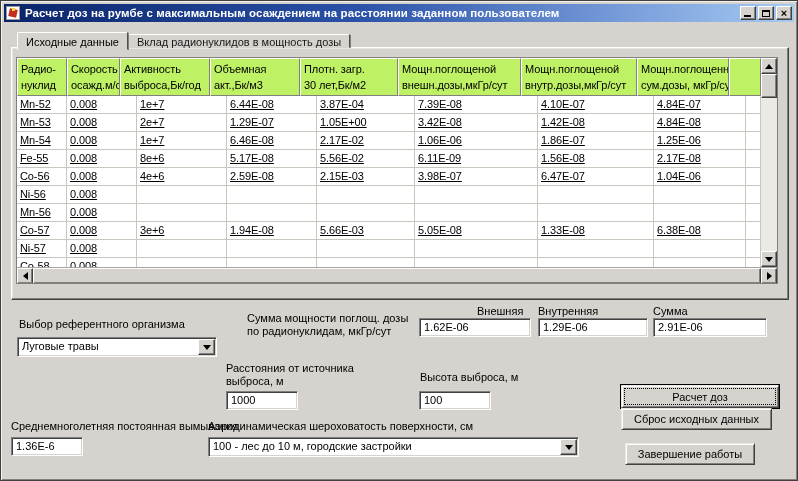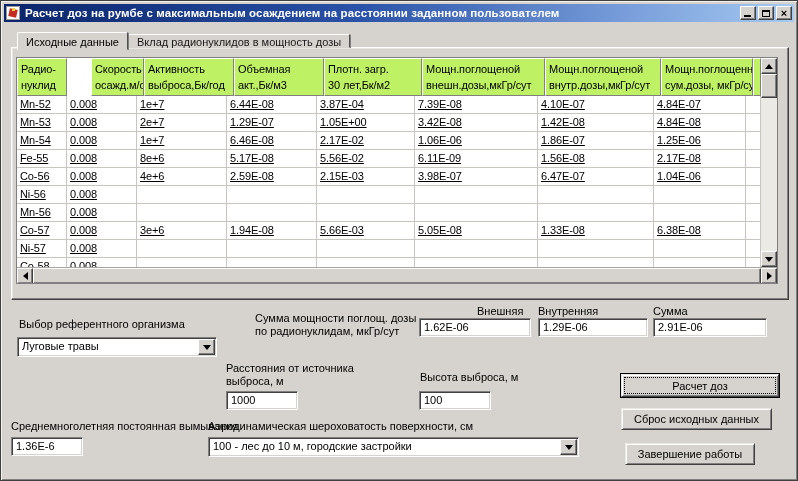--- a/index.html
+++ b/index.html
@@ -168,21 +168,21 @@
     <div class="tabpage">
 
       <div class="grid">
         <div class="grid-main">
           <div class="grid-cols">
             <div class="grid-header" id="grid-header">
                 <div class="gcell ghead" style="width: 50px;">
                   <div>Радио-</div>
                   <div>нуклид</div>
                 </div>
-                <div class="gcell ghead" style="width: 53px; margin-left: 24px;">
+                <div class="gcell ghead" style="width: 53px;">
                   <div>Скорость</div>
                   <div>осажд.м/с</div>
                 </div>
                 <div class="gcell ghead" style="width: 90px;">
                   <div>Активность</div>
                   <div>выброса,Бк/год</div>
                 </div>
                 <div class="gcell ghead" style="width: 90px;">
                   <div>Объемная</div>
                   <div>акт.,Бк/м3</div>
@@ -344,21 +344,21 @@
   </div>
 
   <div class="lbl" style="left:18px; top:317px;">Выбор референтного организма</div>
   <div class="combo" style="left:16px; top:336px; width:200px;">
     <div class="combo-value">Луговые травы</div>
     <div class="combo-btn">
       <span class="arr arr-down"></span>
     </div>
   </div>
 
-  <div class="lbl" style="left:254px; top:311px; line-height:13px;">
+  <div class="lbl" style="left:246px; top:311px; line-height:13px;">
     <div>Сумма мощности поглощ. дозы</div>
     <div>по радионуклидам, мкГр/сут</div>
   </div>
 
   <div class="lbl" style="left:428px; top:304px;padding-left:48px;">Внешняя</div>
   <div class="edit" style="left:418px; top:317px; width:112px;">1.62E-06</div>
 
   <div class="lbl" style="left:537px; top:304px;">Внутренняя</div>
   <div class="edit" style="left:537px; top:317px; width:110px;">1.29E-06</div>
 
@@ -378,17 +378,17 @@
   <div class="edit" style="left:10px; top:436px; width:72px;">1.36E-6</div>
 
   <div class="lbl" style="left:207px; top:419px;">Аэродинамическая шероховатость поверхности, см</div>
   <div class="combo" style="left:207px; top:436px; width:371px;">
     <div class="combo-value">100 - лес до 10 м, городские застройки</div>
     <div class="combo-btn">
       <span class="arr arr-down"></span>
     </div>
   </div>
 
-  <div class="btn default" style="left:620px; top:373px; width:158px; height:23px;">Расчет доз</div>
+  <div class="btn default" style="left:620px; top:384px; width:158px; height:23px;">Расчет доз</div>
   <div class="btn" style="left:620px; top:407px; width:151px; height:22px;text-align:right;">Сброс исходных данных</div>
   <div class="btn" style="left:624px; top:442px; width:130px; height:22px;">Завершение работы</div>
 
 </div>
 
 </body></html>

